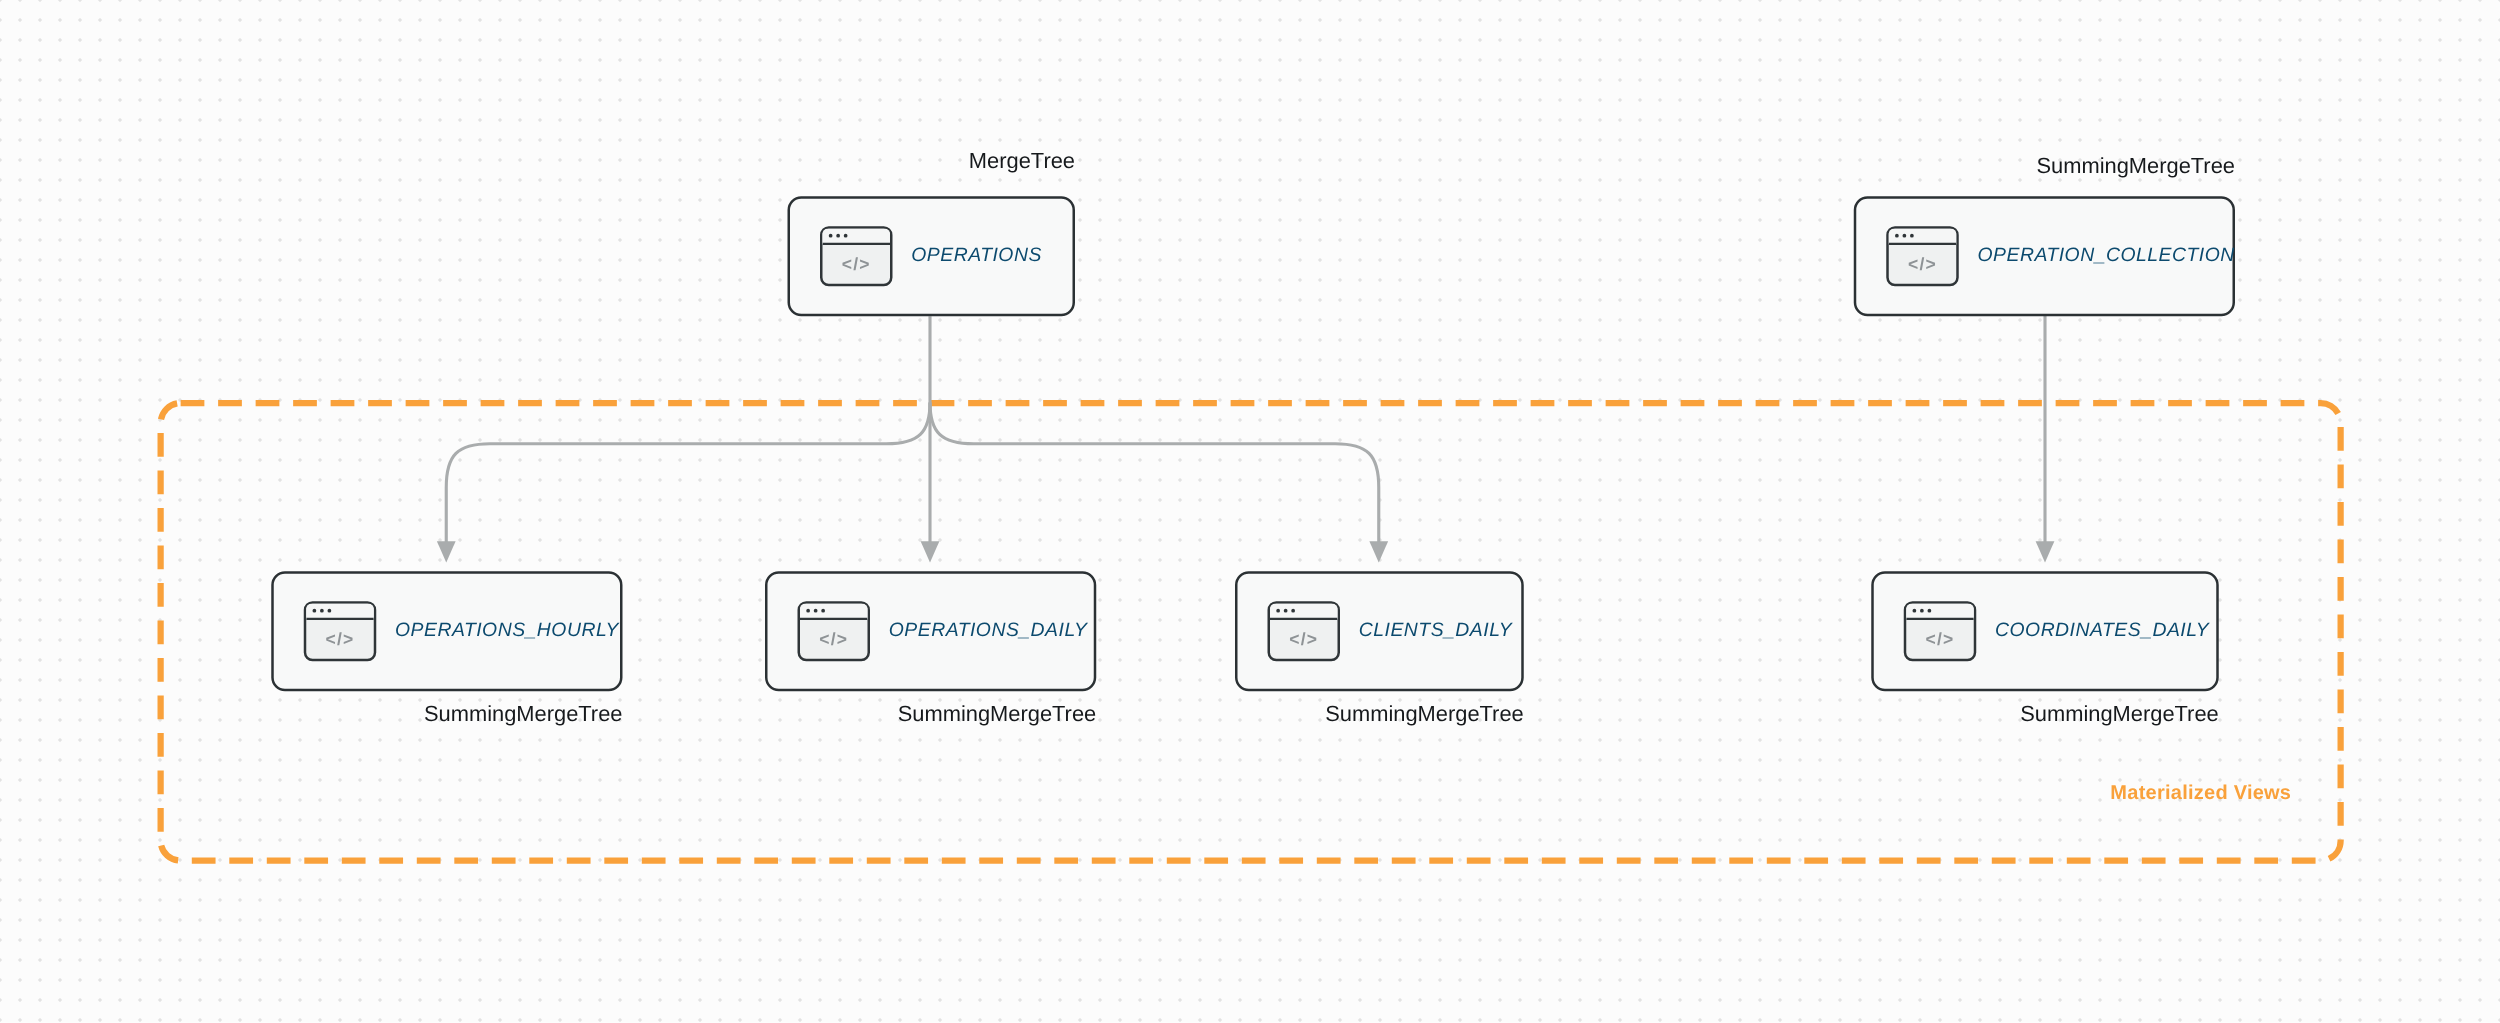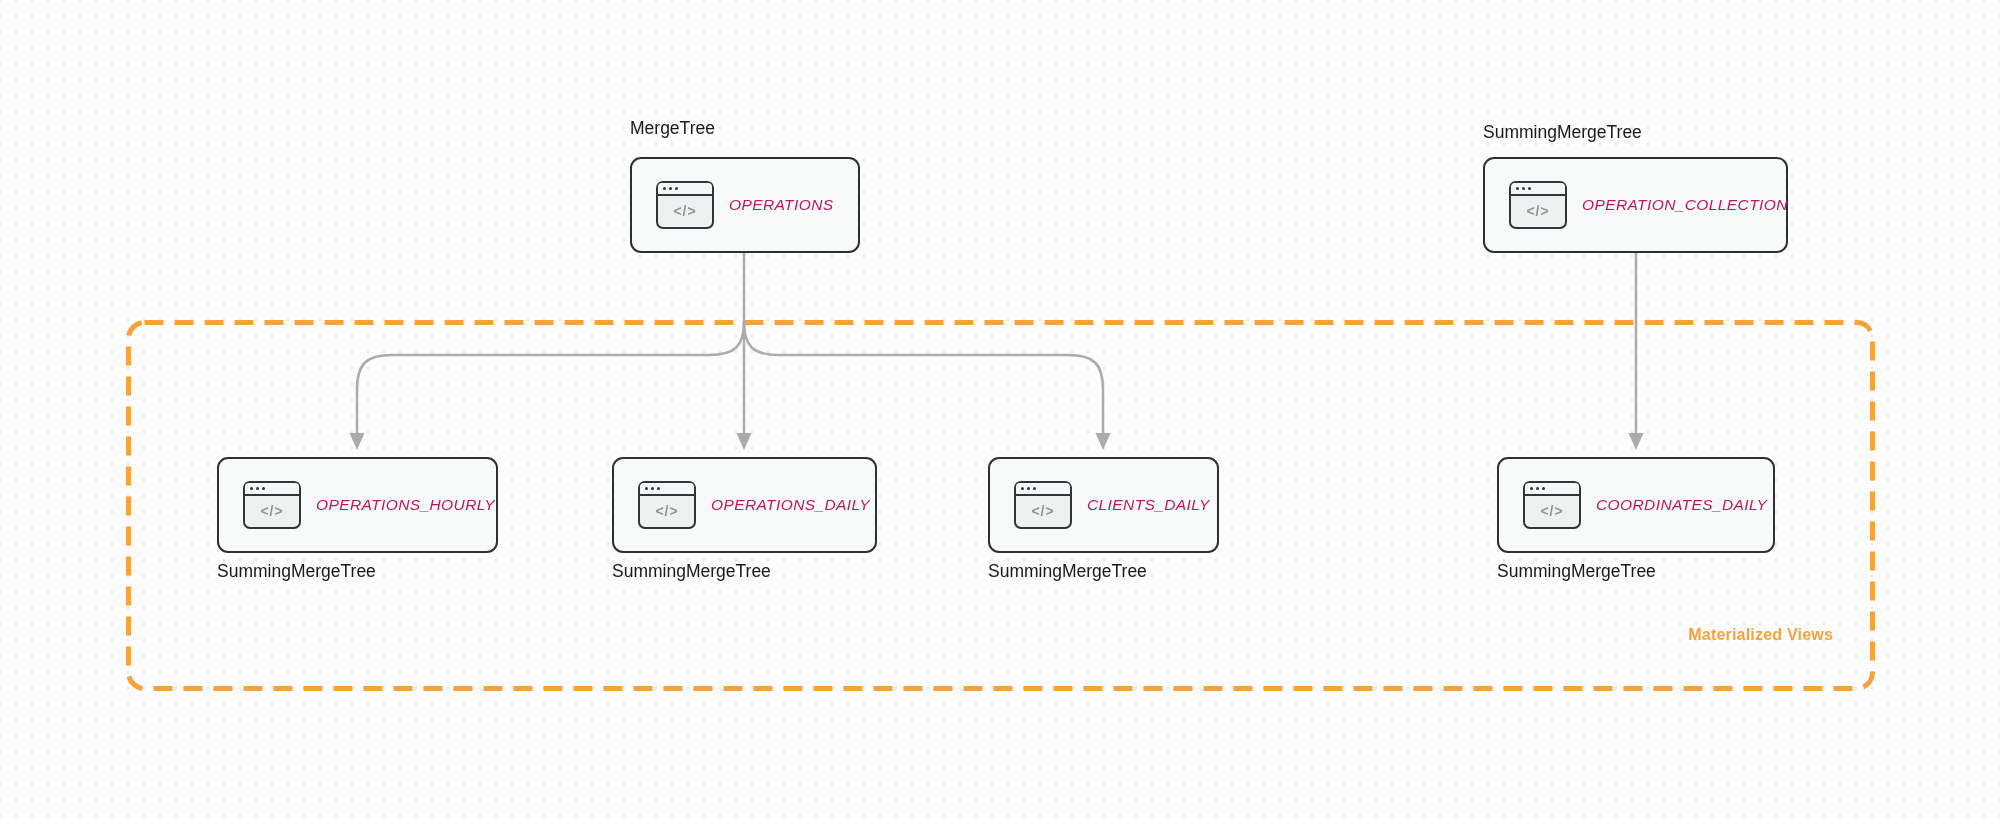--- a/index.html
+++ b/index.html
@@ -21,21 +21,21 @@
     position:absolute; height:96px;
     background:#F8F9F9;
     border:2.5px solid #2B3134;
     border-radius:11px;
     display:flex; align-items:center;
     gap:15px; padding-left:24px;
   }
   .node-title {
     font-style:italic; font-weight:500;
     font-size:15.5px; letter-spacing:0.4px;
-    color:#be185d; white-space:nowrap;
+    color:#0c4a6e; white-space:nowrap;
   }
 
   
   .win {
     width:58px; height:48px; flex-shrink:0;
     background:#EFF1F1;
     border:2.5px solid #2F3538;
     border-radius:7px;
   }
   .win-bar {
@@ -45,21 +45,21 @@
     display:flex; align-items:center; gap:3px; padding-left:5px;
   }
   .win-dot { width:3px; height:3px; border-radius:50%; background:#2F3538; }
   .win-body {
     height:29px; display:flex; align-items:center; justify-content:center;
     color:#8E9396; font-weight:700; font-size:14px; letter-spacing:1px;
   }
 
   
   .engine-label {
-    position:absolute; text-align:left;
+    position:absolute; text-align:right;
     font-size:17.5px; color:#16191C; font-weight:500;
   }
 
   
   .group-label {
     position:absolute; top:626px; right:167px;
     font-size:16px; font-weight:600; color:#F9A13B;
     letter-spacing:0.2px;
   }
 </style>

